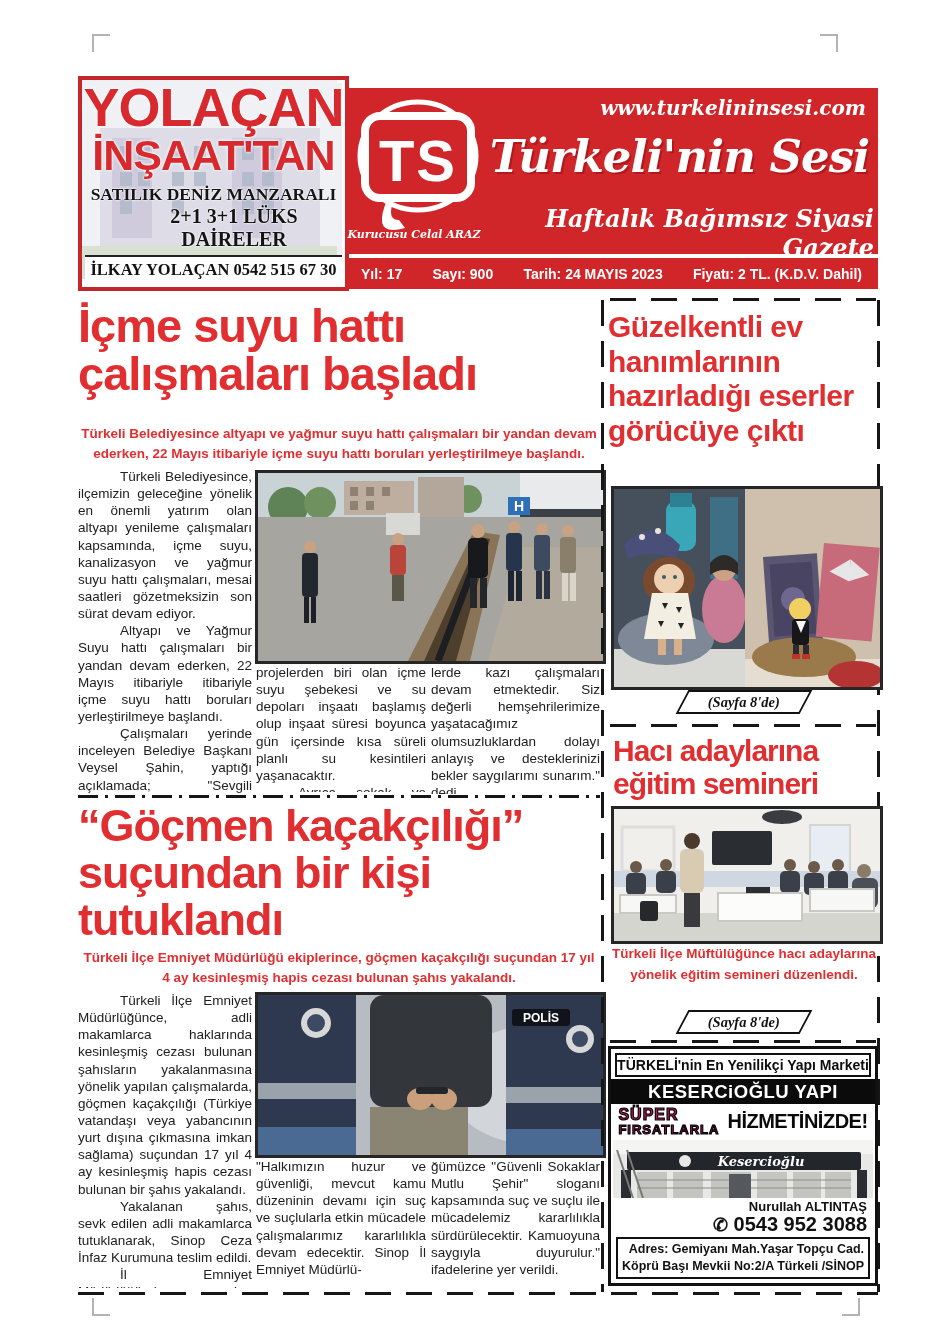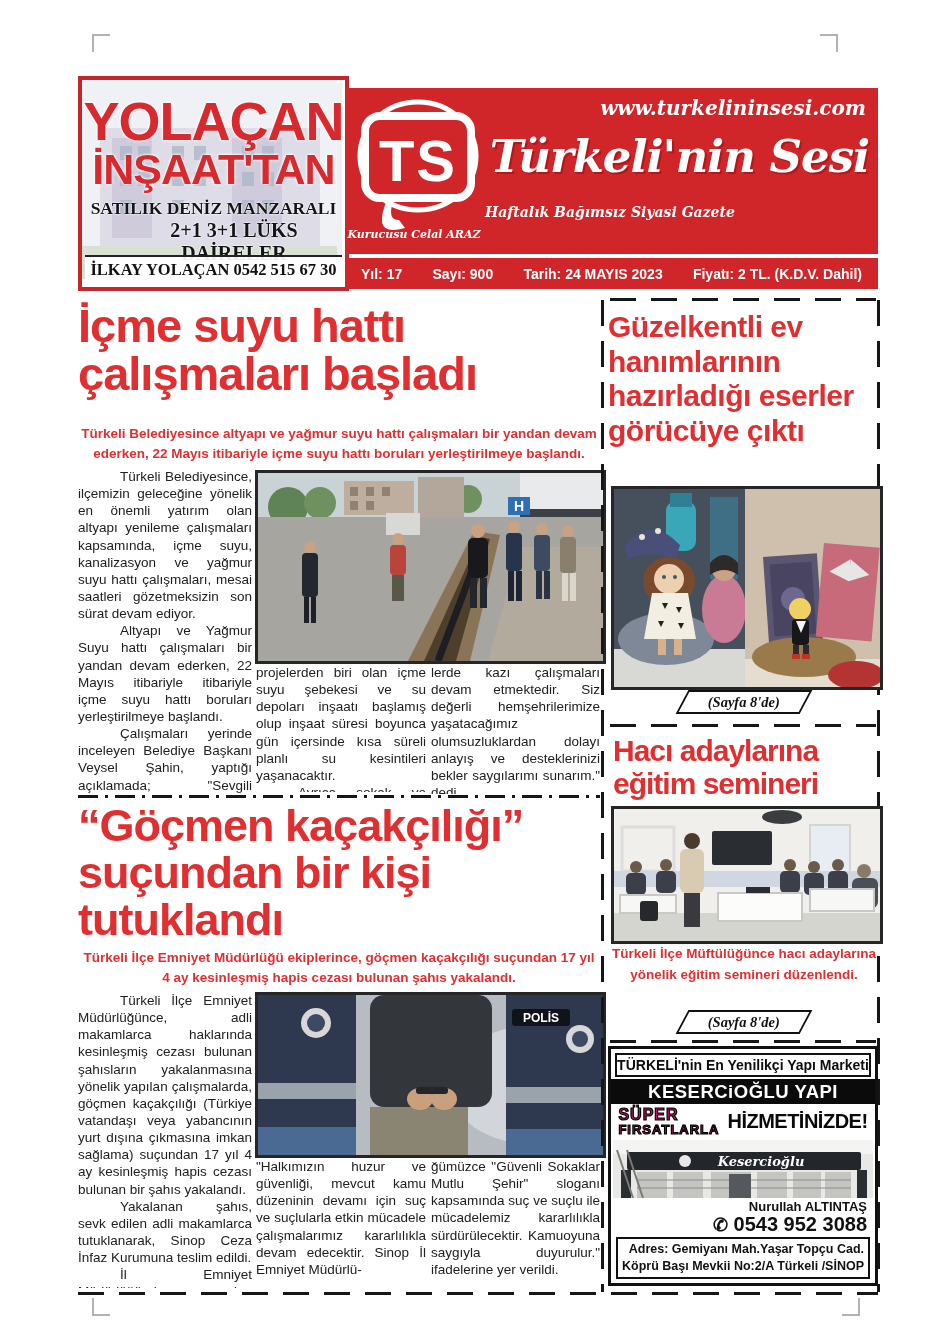--- a/index.html
+++ b/index.html
@@ -10,21 +10,21 @@
   .crop{position:absolute;width:16px;height:16px;}
   .crop.tl{border-left:2px solid #b3b3b3;border-top:2px solid #b3b3b3;}
   .crop.tr{border-right:2px solid #b3b3b3;border-top:2px solid #b3b3b3;}
   .crop.bl{border-left:2px solid #b3b3b3;border-bottom:2px solid #b3b3b3;}
   .crop.br{border-right:2px solid #b3b3b3;border-bottom:2px solid #b3b3b3;}
 
   
   .ad-yolacan{position:absolute;left:78px;top:76px;width:263px;height:207px;
     border:4px solid #c4272b;box-shadow:inset 0 0 0 3px #fff;background:#eef0f4;overflow:hidden;text-align:center;}
   .ad-yolacan svg{position:absolute;left:0;top:0;}
-  .ady-l1{position:relative;margin-top:14px;font-size:54px;line-height:1.0;font-weight:bold;color:#d8292e;
+  .ady-l1{position:relative;margin-top:0;font-size:54px;line-height:1.0;font-weight:bold;color:#d8292e;
     letter-spacing:-1px;text-shadow:0 0 3px #fff,0 0 3px #fff;}
   .ady-l2{position:relative;font-size:43px;line-height:1.0;font-weight:bold;color:#d8292e;
     letter-spacing:-1px;text-shadow:0 0 3px #fff,0 0 3px #fff;}
   .ady-l3{position:relative;margin-top:7px;font-family:"Liberation Serif",serif;font-weight:bold;
     font-size:17.5px;color:#141414;text-shadow:0 0 2px #fff,0 0 2px #fff;}
   .ady-l4{position:relative;font-family:"Liberation Serif",serif;font-weight:bold;
     font-size:20px;color:#141414;text-shadow:0 0 2px #fff,0 0 2px #fff;padding-left:41px;}
   .ady-l5{position:absolute;left:3px;right:3px;bottom:3px;background:rgba(255,255,255,.92);
     border-top:2px solid #222;font-family:"Liberation Serif",serif;font-weight:bold;font-size:16.5px;
     color:#111;padding:3px 0 4px;}
@@ -32,22 +32,22 @@
   
   .masthead{position:absolute;left:345px;top:88px;width:533px;height:166px;background:#d0262a;color:#fff;}
   .mast-logo{position:absolute;left:8px;top:4px;width:130px;height:160px;}
   .mast-founder{position:absolute;left:0px;top:140px;width:138px;text-align:center;
     font-family:"DejaVu Serif",serif;font-style:italic;font-weight:bold;font-size:11px;}
   .mast-site{position:absolute;right:12px;top:8px;font-family:"DejaVu Serif",serif;font-style:italic;
     font-weight:bold;font-size:20px;}
   .mast-title{position:absolute;left:140px;right:4px;top:42px;text-align:center;
     font-family:"DejaVu Serif",serif;font-style:italic;font-weight:bold;font-size:45px;letter-spacing:-1px;
     text-shadow:2px 2px 0 rgba(120,0,0,.35);}
-  .mast-sub{position:absolute;left:140px;right:4px;top:116px;text-align:left;
-    font-family:"DejaVu Serif",serif;font-style:italic;font-weight:bold;font-size:14px;}
+  .mast-sub{position:absolute;left:140px;right:4px;top:116px;text-align:right;
+    font-family:"DejaVu Serif",serif;font-style:italic;font-weight:bold;font-size:24px;}
   .infobar{position:absolute;left:345px;top:258px;width:533px;height:31px;background:#d0262a;color:#fff;
     display:flex;align-items:center;justify-content:space-between;padding:0 16px;box-sizing:border-box;
     font-weight:bold;font-size:14px;}
 
   
   .hsep{position:absolute;height:3px;background:repeating-linear-gradient(90deg,#161616 0 20px,transparent 20px 27px,#161616 27px 30px,transparent 30px 37px);}
   .hdash{position:absolute;height:3px;background:repeating-linear-gradient(90deg,#161616 0 26px,transparent 26px 41px);}
   .vdash{position:absolute;width:3px;background:repeating-linear-gradient(180deg,#161616 0 26px,transparent 26px 41px);}
 
   

